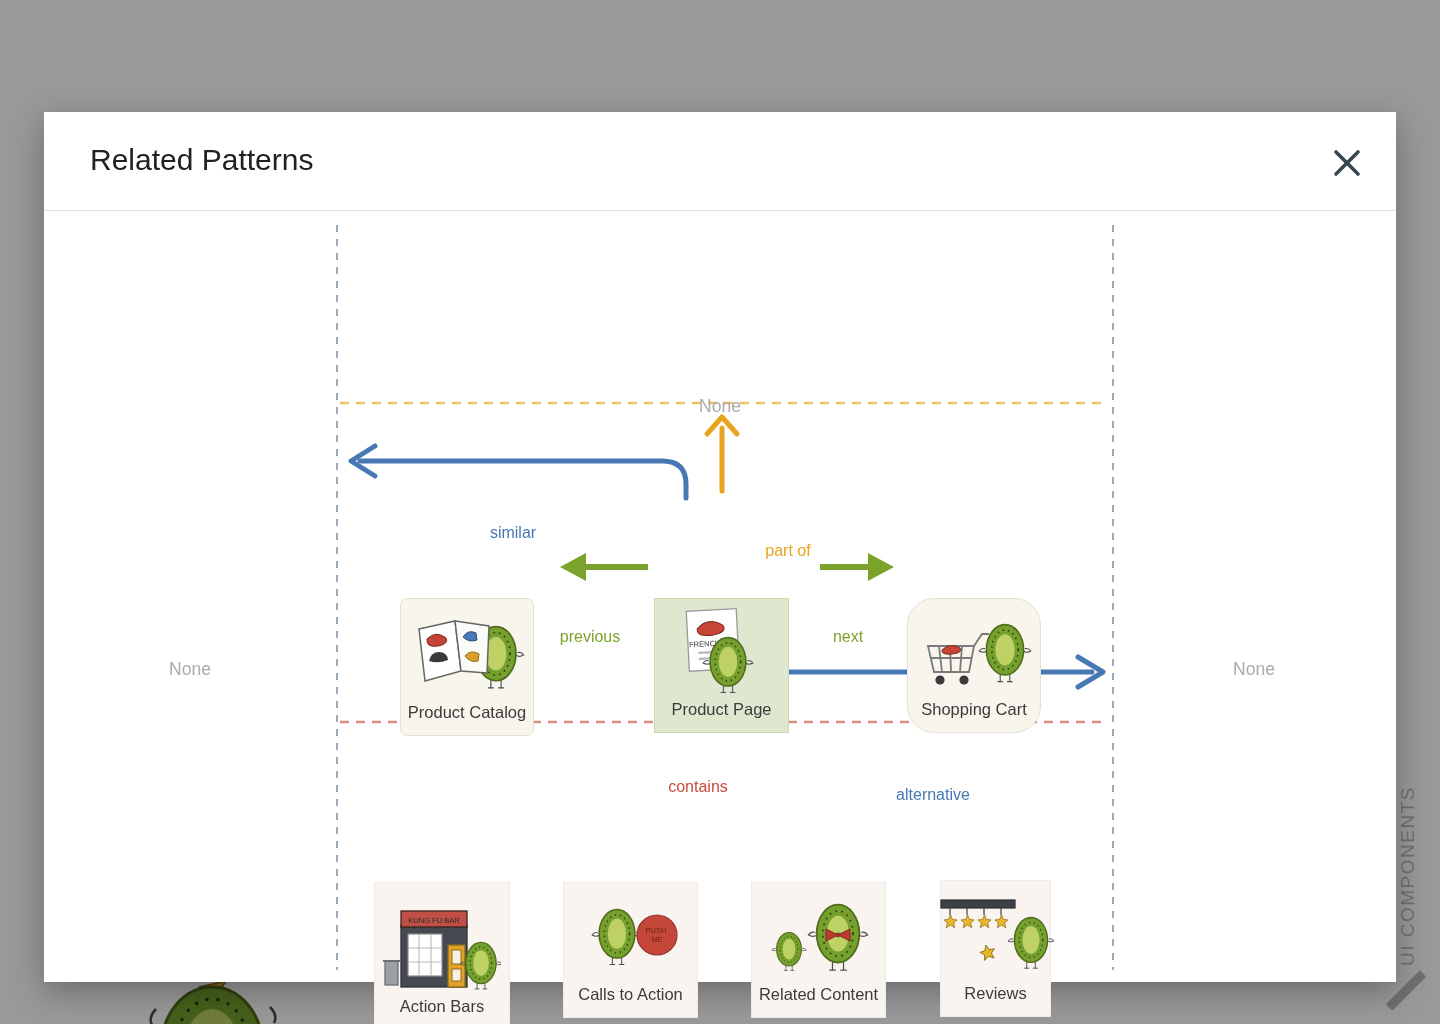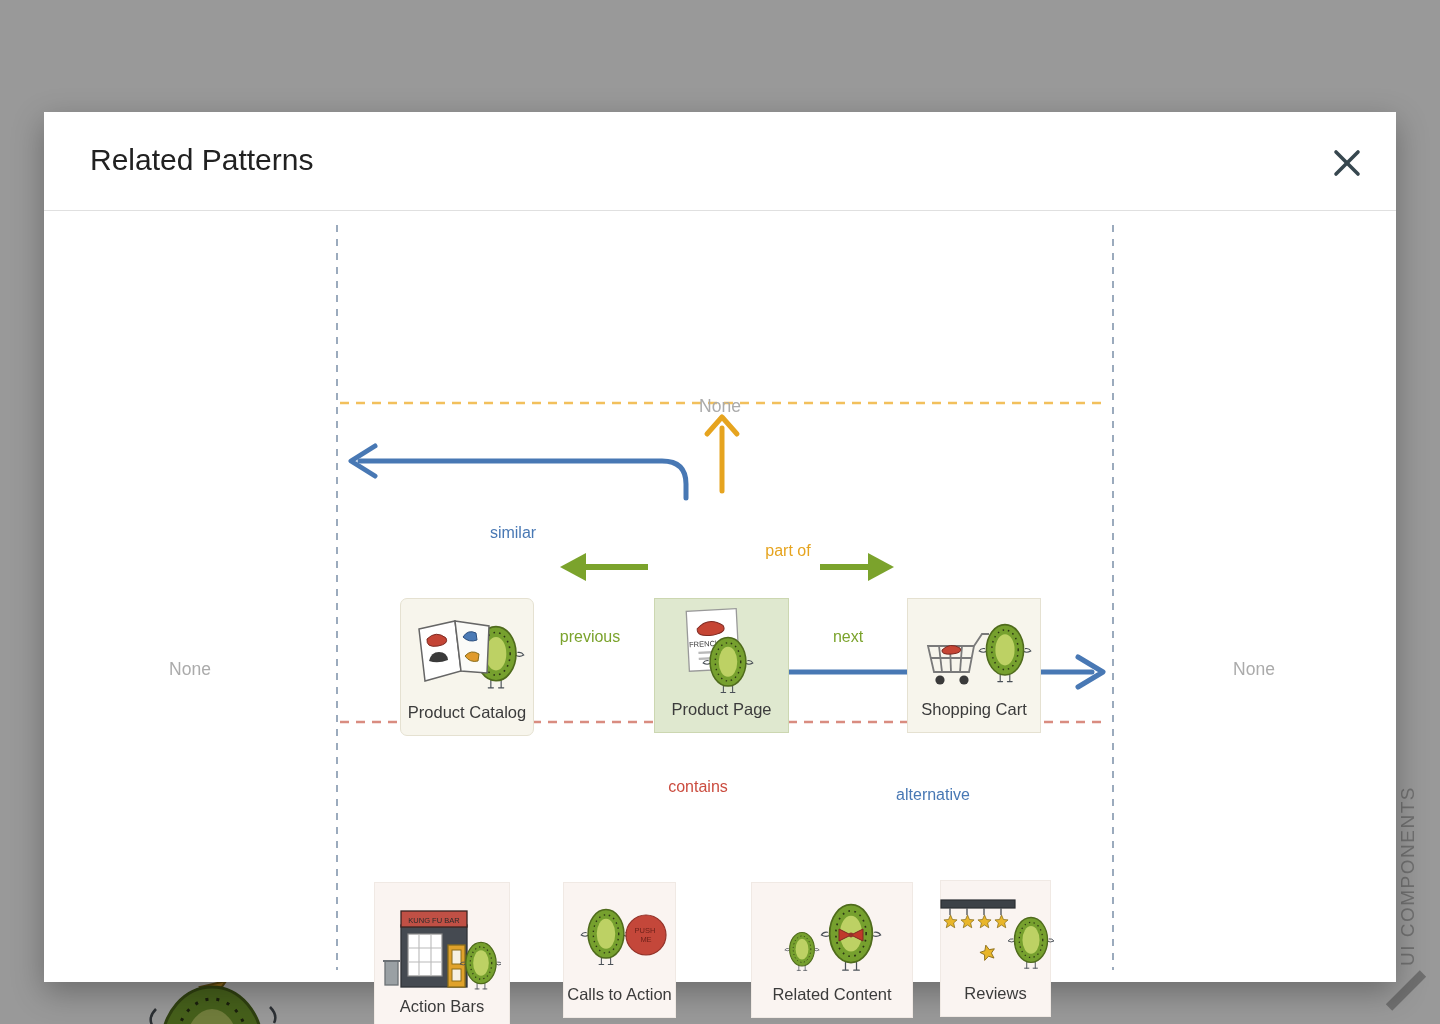--- a/index.html
+++ b/index.html
@@ -159,21 +159,21 @@
           <path d="M32 20 q12 -12 26 -2 q4 7 -10 9 q-17 2 -16 -7 Z" fill="#c64534" stroke="#7e2a22" stroke-width="1"></path>
           <text x="47" y="38" font-size="7.5" fill="#3b3b3b" text-anchor="middle" font-family="Liberation Sans, sans-serif">FRENCH HAT</text>
           <rect x="32" y="43" width="18" height="2.4" fill="#b9b9b9"></rect>
           <rect x="32" y="49" width="14" height="2.4" fill="#b9b9b9"></rect>
         </g>
         <use href="#kiwi" x="36" y="22" width="52" height="66"></use>
       </svg>
       <span class="node-label">Product Page</span>
     </div>
 
-    <div class="node node--cream" style="left:863px; top:387px; width:134px; height:135px;">
+    <div class="node node--cream" style="left:863px; top:387px; width:134px; height:135px;border-radius:27px;">
       <svg class="illu" width="116" height="88" viewBox="0 0 116 88">
         <use href="#kiwi" x="62" y="6" width="54" height="74"></use>
         <g stroke="#7a7a7a" stroke-width="1.8" fill="none">
           <polygon points="12,38 58,38 53,64 18,64"></polygon>
           <line x1="23" y1="38" x2="26" y2="64"></line>
           <line x1="34" y1="38" x2="35" y2="64"></line>
           <line x1="46" y1="38" x2="44" y2="64"></line>
           <line x1="14" y1="50" x2="56" y2="50"></line>
           <path d="M58 38 L66 26 L73 26"></path>
         </g>
@@ -199,33 +199,33 @@
             <line x1="25" y1="61" x2="59" y2="61"></line>
         </g>
         <rect x="65" y="44" width="17" height="42" fill="#e0a22b" stroke="#8a6d1a" stroke-width="1.3"></rect>
         <rect x="69" y="49" width="9" height="14" fill="#f6f1e4" stroke="#8a6d1a" stroke-width="1"></rect>
         <rect x="69" y="68" width="9" height="12" fill="#f6f1e4" stroke="#8a6d1a" stroke-width="1"></rect>
         <use href="#kiwi" x="76" y="34" width="44" height="58"></use>
       </svg>
       <span class="node-label">Action Bars</span>
     </div>
 
-    <div class="node node--pink" style="left:519px; top:671px; width:113px; height:136px;">
+    <div class="node node--pink" style="left:519px; top:671px; width:135px; height:136px;">
       <svg class="illu" width="116" height="92" viewBox="0 0 116 92">
         <use href="#kiwi" x="18" y="8" width="52" height="76"></use>
         <circle cx="84" cy="46" r="20" fill="#c4473a" stroke="#93332a" stroke-width="1.2"></circle>
         <text x="84" y="44" font-size="7.5" fill="#6e211a" text-anchor="middle" font-family="Liberation Sans, sans-serif">
           <tspan x="84" dy="0">PUSH</tspan>
           <tspan x="84" dy="9">ME</tspan>
         </text>
       </svg>
       <span class="node-label">Calls to Action</span>
     </div>
 
-    <div class="node node--pink" style="left:707px; top:671px; width:162px; height:136px;">
+    <div class="node node--pink" style="left:707px; top:671px; width:135px; height:136px;">
       <svg class="illu" width="116" height="92" viewBox="0 0 116 92">
         <use href="#kiwi" x="10" y="36" width="36" height="50"></use>
         <use href="#kiwi" x="46" y="2" width="62" height="88"></use>
         <path d="M77 46 l-12 -6 l0 12 Z" fill="#c0392b" stroke="#7e2a22" stroke-width="1"></path>
         <path d="M77 46 l12 -6 l0 12 Z" fill="#c0392b" stroke="#7e2a22" stroke-width="1"></path>
         <circle cx="77" cy="46" r="2.4" fill="#93332a"></circle>
       </svg>
       <span class="node-label">Related Content</span>
     </div>
 

